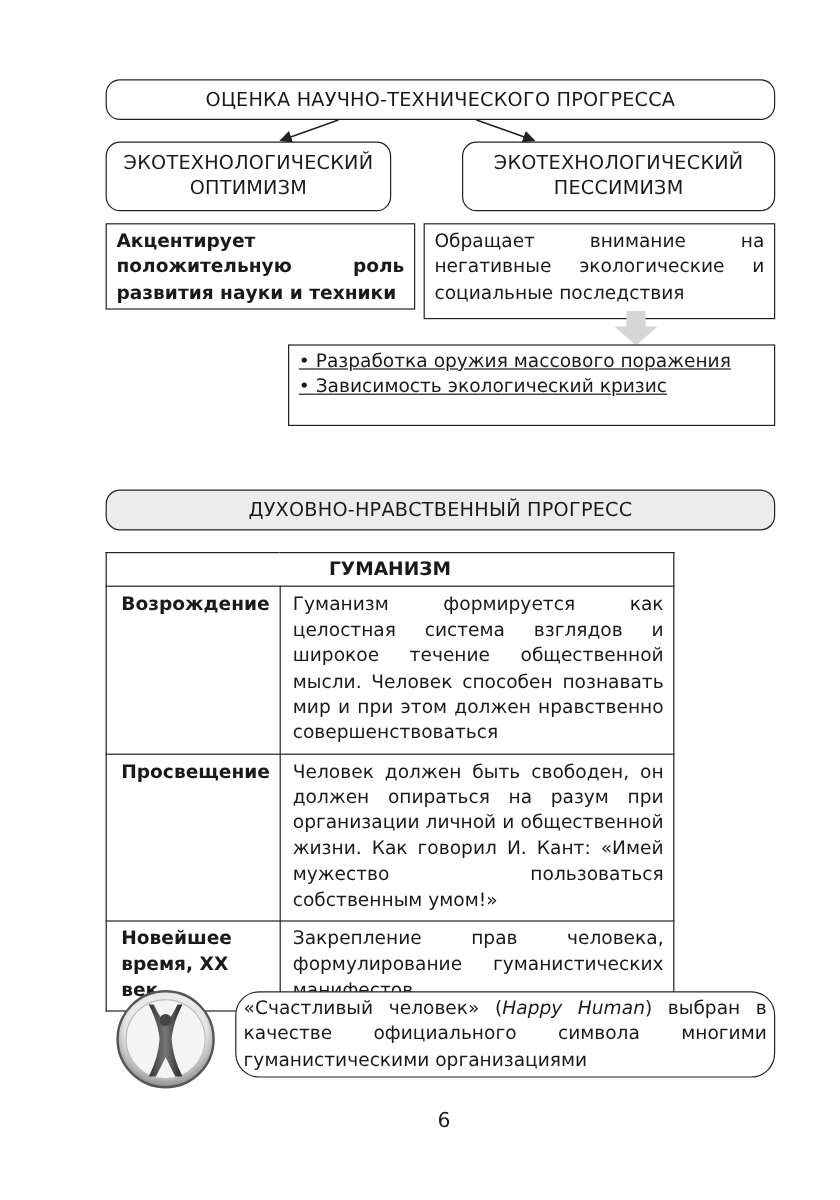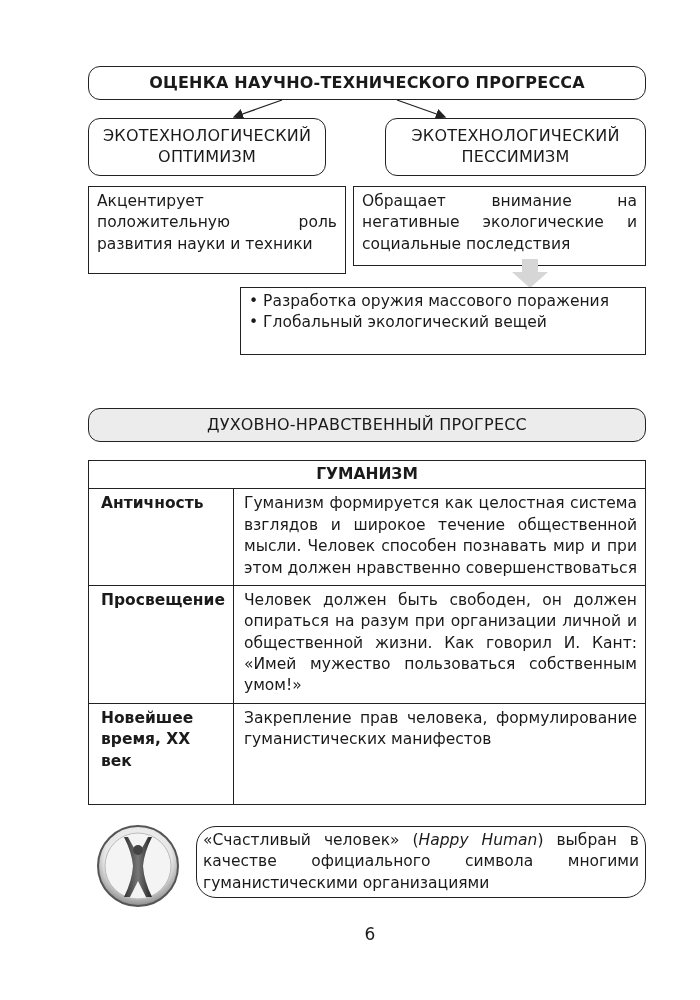--- a/index.html
+++ b/index.html
@@ -12,37 +12,37 @@
   .rbox {
     border: 1.6px solid #222; border-radius: 12px; background: #fff;
     display: flex; align-items: center; justify-content: center; text-align: center;
     font-size: 16px; font-weight: normal; letter-spacing: 0.2px; line-height: 1.3;
   }
   .rbox.gray { background: #ececec; }
   .sq {
     border: 1.4px solid #222; background: #fff;
     font-size: 15.5px; line-height: 1.38; padding: 4px 8px;
   }
-  .bullets { list-style: none; margin: 0; padding: 0; }
+  .bullets { list-style: none; margin: 0; padding: 0; text-decoration: underline; }
   .bullets li::before { content: "• "; }
   table.hum {
     border-collapse: collapse; width: 100%; height: 100%;
     font-size: 15.5px; line-height: 1.38;
   }
   table.hum td, table.hum th { border: 1.4px solid #222; vertical-align: top; }
   table.hum th { font-weight: bold; font-size: 15.5px; padding: 3px 6px; text-align: center; height: 20px; }
   table.hum td.era { width: 118px; font-weight: bold; padding: 4px 8px 4px 12px; }
   table.hum td.desc { padding: 4px 8px 6px 10px; text-align: justify; }
   .ital { font-style: italic; }
   .page-num { font-size: 17px; text-align: center; }
 </style>
 </head>
 <body>
 
-<div class="abs rbox" style="left:88px; top:66px; width:558px; height:34px;font-weight:bold;">
+<div class="abs rbox" style="left:88px; top:66px; width:558px; height:34px;">
   <span>ОЦЕНКА НАУЧНО-ТЕХНИЧЕСКОГО ПРОГРЕССА</span>
 </div>
 
 <svg class="abs" style="left:0; top:0;" width="700" height="130" viewBox="0 0 700 130">
   <defs>
     <marker id="ah" markerWidth="8" markerHeight="8" refX="7" refY="4" orient="auto">
       <path d="M0,0 L8,4 L0,8 Z" fill="#222"></path>
     </marker>
   </defs>
   <line x1="282" y1="100" x2="234" y2="117" stroke="#222" stroke-width="1.3" marker-end="url(#ah)"></line>
@@ -52,51 +52,51 @@
 <div class="abs rbox" style="left:88px; top:118px; width:238px; height:58px; flex-direction:column;">
   <span>ЭКОТЕХНОЛОГИЧЕСКИЙ</span>
   <span>ОПТИМИЗМ</span>
 </div>
 
 <div class="abs rbox" style="left:385px; top:118px; width:261px; height:58px; flex-direction:column;">
   <span>ЭКОТЕХНОЛОГИЧЕСКИЙ</span>
   <span>ПЕССИМИЗМ</span>
 </div>
 
-<div class="abs sq" style="left:88px; top:186px; width:258px; height:88px; text-align:justify;">
+<div class="abs sq" style="left:88px; top:186px; width:258px; height:72px; text-align:justify;font-weight:bold;">
   <span>Акцентирует положительную роль развития науки и техники</span>
 </div>
 
 <div class="abs sq" style="left:353px; top:186px; width:293px; height:80px; text-align:justify;">
   <span>Обращает внимание на негативные экологические и социальные последствия</span>
 </div>
 
 <svg class="abs" style="left:512px; top:259px;" width="36" height="29" viewBox="0 0 36 29">
   <path d="M10,0 H26 V13 H36 L18,29 L0,13 H10 Z" fill="#d6d6d6"></path>
 </svg>
 
 <div class="abs sq" style="left:240px; top:287px; width:406px; height:68px; padding:3px 8px;">
   <ul class="bullets" style="line-height:1.38;">
     <li><span>Разработка оружия массового поражения</span></li>
-    <li><span>Глобальный экологический вещей</span></li>
+    <li><span>Зависимость экологический кризис</span></li>
   </ul>
 </div>
 
 <div class="abs rbox gray" style="left:88px; top:408px; width:558px; height:34px;">
   <span>ДУХОВНО-НРАВСТВЕННЫЙ ПРОГРЕСС</span>
 </div>
 
-<div class="abs" style="left:88px; top:460px; width:558px; height:345px;">
+<div class="abs" style="left:88px; top:460px; width:474px; height:345px;">
   <table class="hum">
     <tbody>
         <tr>
       <th colspan="2">ГУМАНИЗМ</th>
     </tr>
     <tr style="height:88px;">
-      <td class="era">Античность</td>
+      <td class="era">Возрождение</td>
       <td class="desc">Гуманизм формируется как целостная система взглядов и широкое течение общественной мысли. Человек способен познавать мир и при этом должен нравственно совершенствоваться</td>
     </tr>
     <tr style="height:88px;">
       <td class="era">Просвещение</td>
       <td class="desc">Человек должен быть свободен, он должен опираться на разум при организации личной и общественной жизни. Как говорил И. Кант: «Имей мужество пользоваться собственным умом!»</td>
     </tr>
     <tr>
       <td class="era">Новейшее время, XX век</td>
       <td class="desc">Закрепление прав человека, формулирование гуманистических манифестов</td>
     </tr>

